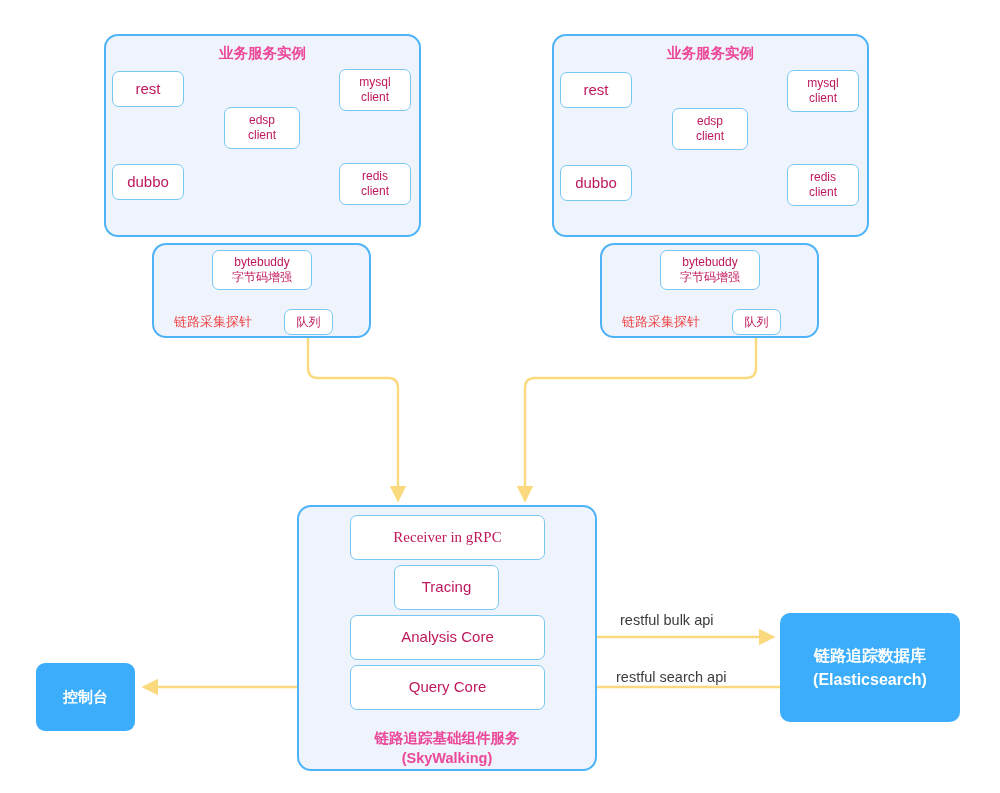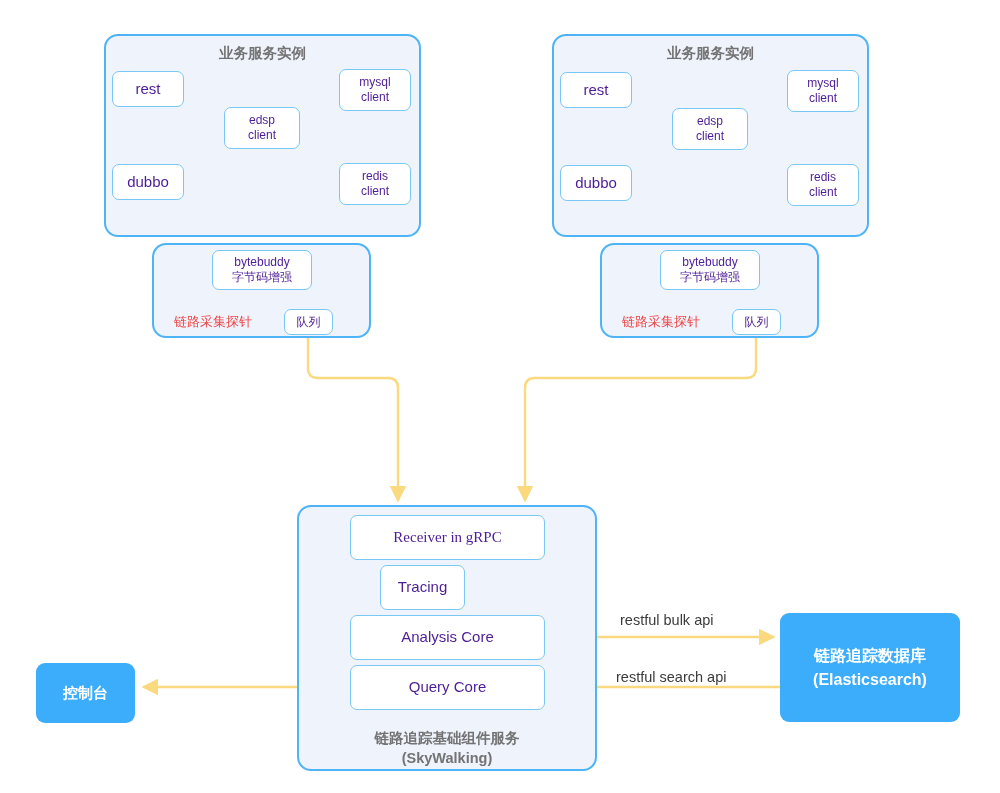--- a/index.html
+++ b/index.html
@@ -41,37 +41,37 @@
     background: #eef3fc;
     border: 2px solid #4fb4f7;
     border-radius: 14px;
   }
   
   .leaf {
     background: #ffffff;
     border: 1.5px solid #79c8f4;
     border-radius: 7px;
     font-size: 15px;
-    color: #4c1d95;
+    color: #be185d;
   }
   .leaf.small { font-size: 12px; }
   
   .solid {
     background: #3cadfb;
     border-radius: 9px;
     color: #ffffff;
     font-weight: bold;
     font-size: 15px;
   }
   .solid.big { font-size: 16px; line-height: 1.45; }
   .group-title {
     position: absolute;
     font-weight: bold;
     font-size: 14.5px;
-    color: #737373;
+    color: #ec4899;
     text-align: center;
     line-height: 1.35;
   }
   .edge-label {
     position: absolute;
     font-size: 14.5px;
     color: #3b3b3b;
     white-space: nowrap;
   }
   .edge-label.center { text-align: center; }
@@ -191,35 +191,35 @@
 
   <div class="probe-label" style="left:622px; top:313px;">链路采集探针</div>
 
   <div class="node leaf small" style="left:732px; top:309px; width:49px; height:26px;">队列</div>
 
 
   <div class="node group-box" style="left:297px; top:505px; width:300px; height:266px;"></div>
 
   <div class="node leaf" style="left:350px; top:515px; width:195px; height:45px;font-family:Liberation Serif, serif;">Receiver in gRPC</div>
 
-  <div class="node leaf" style="left:380px; top:565px; width:85px; height:45px;">Tracing</div>
+  <div class="node leaf" style="left:394px; top:565px; width:105px; height:45px;">Tracing</div>
 
   <div class="node leaf" style="left:350px; top:615px; width:195px; height:45px;">Analysis Core</div>
 
   <div class="node leaf" style="left:350px; top:665px; width:195px; height:45px;">Query Core</div>
 
   <div class="group-title" style="left:297px; top:729px; width:300px;">
     <div>链路追踪基础组件服务</div>
     <div>(SkyWalking)</div>
   </div>
 
-  <div class="node solid big" style="left:780px; top:613px; width:180px; height:109px; flex-direction:column;">
+  <div class="node solid big" style="left:780px; top:613px; width:180px; height:109px; flex-direction:column;border-radius:10px;">
     <span>链路追踪数据库</span>
     <span>(Elasticsearch)</span>
   </div>
 
-  <div class="node solid" style="left:36px; top:663px; width:99px; height:60px;">控制台</div>
+  <div class="node solid" style="left:36px; top:663px; width:99px; height:68px;">控制台</div>
 
   <div class="edge-label" style="left:620px; top:612px;">restful bulk api</div>
 
   <div class="edge-label" style="left:616px; top:669px;">restful search api</div>
 
 </div>
 
 </body></html>

